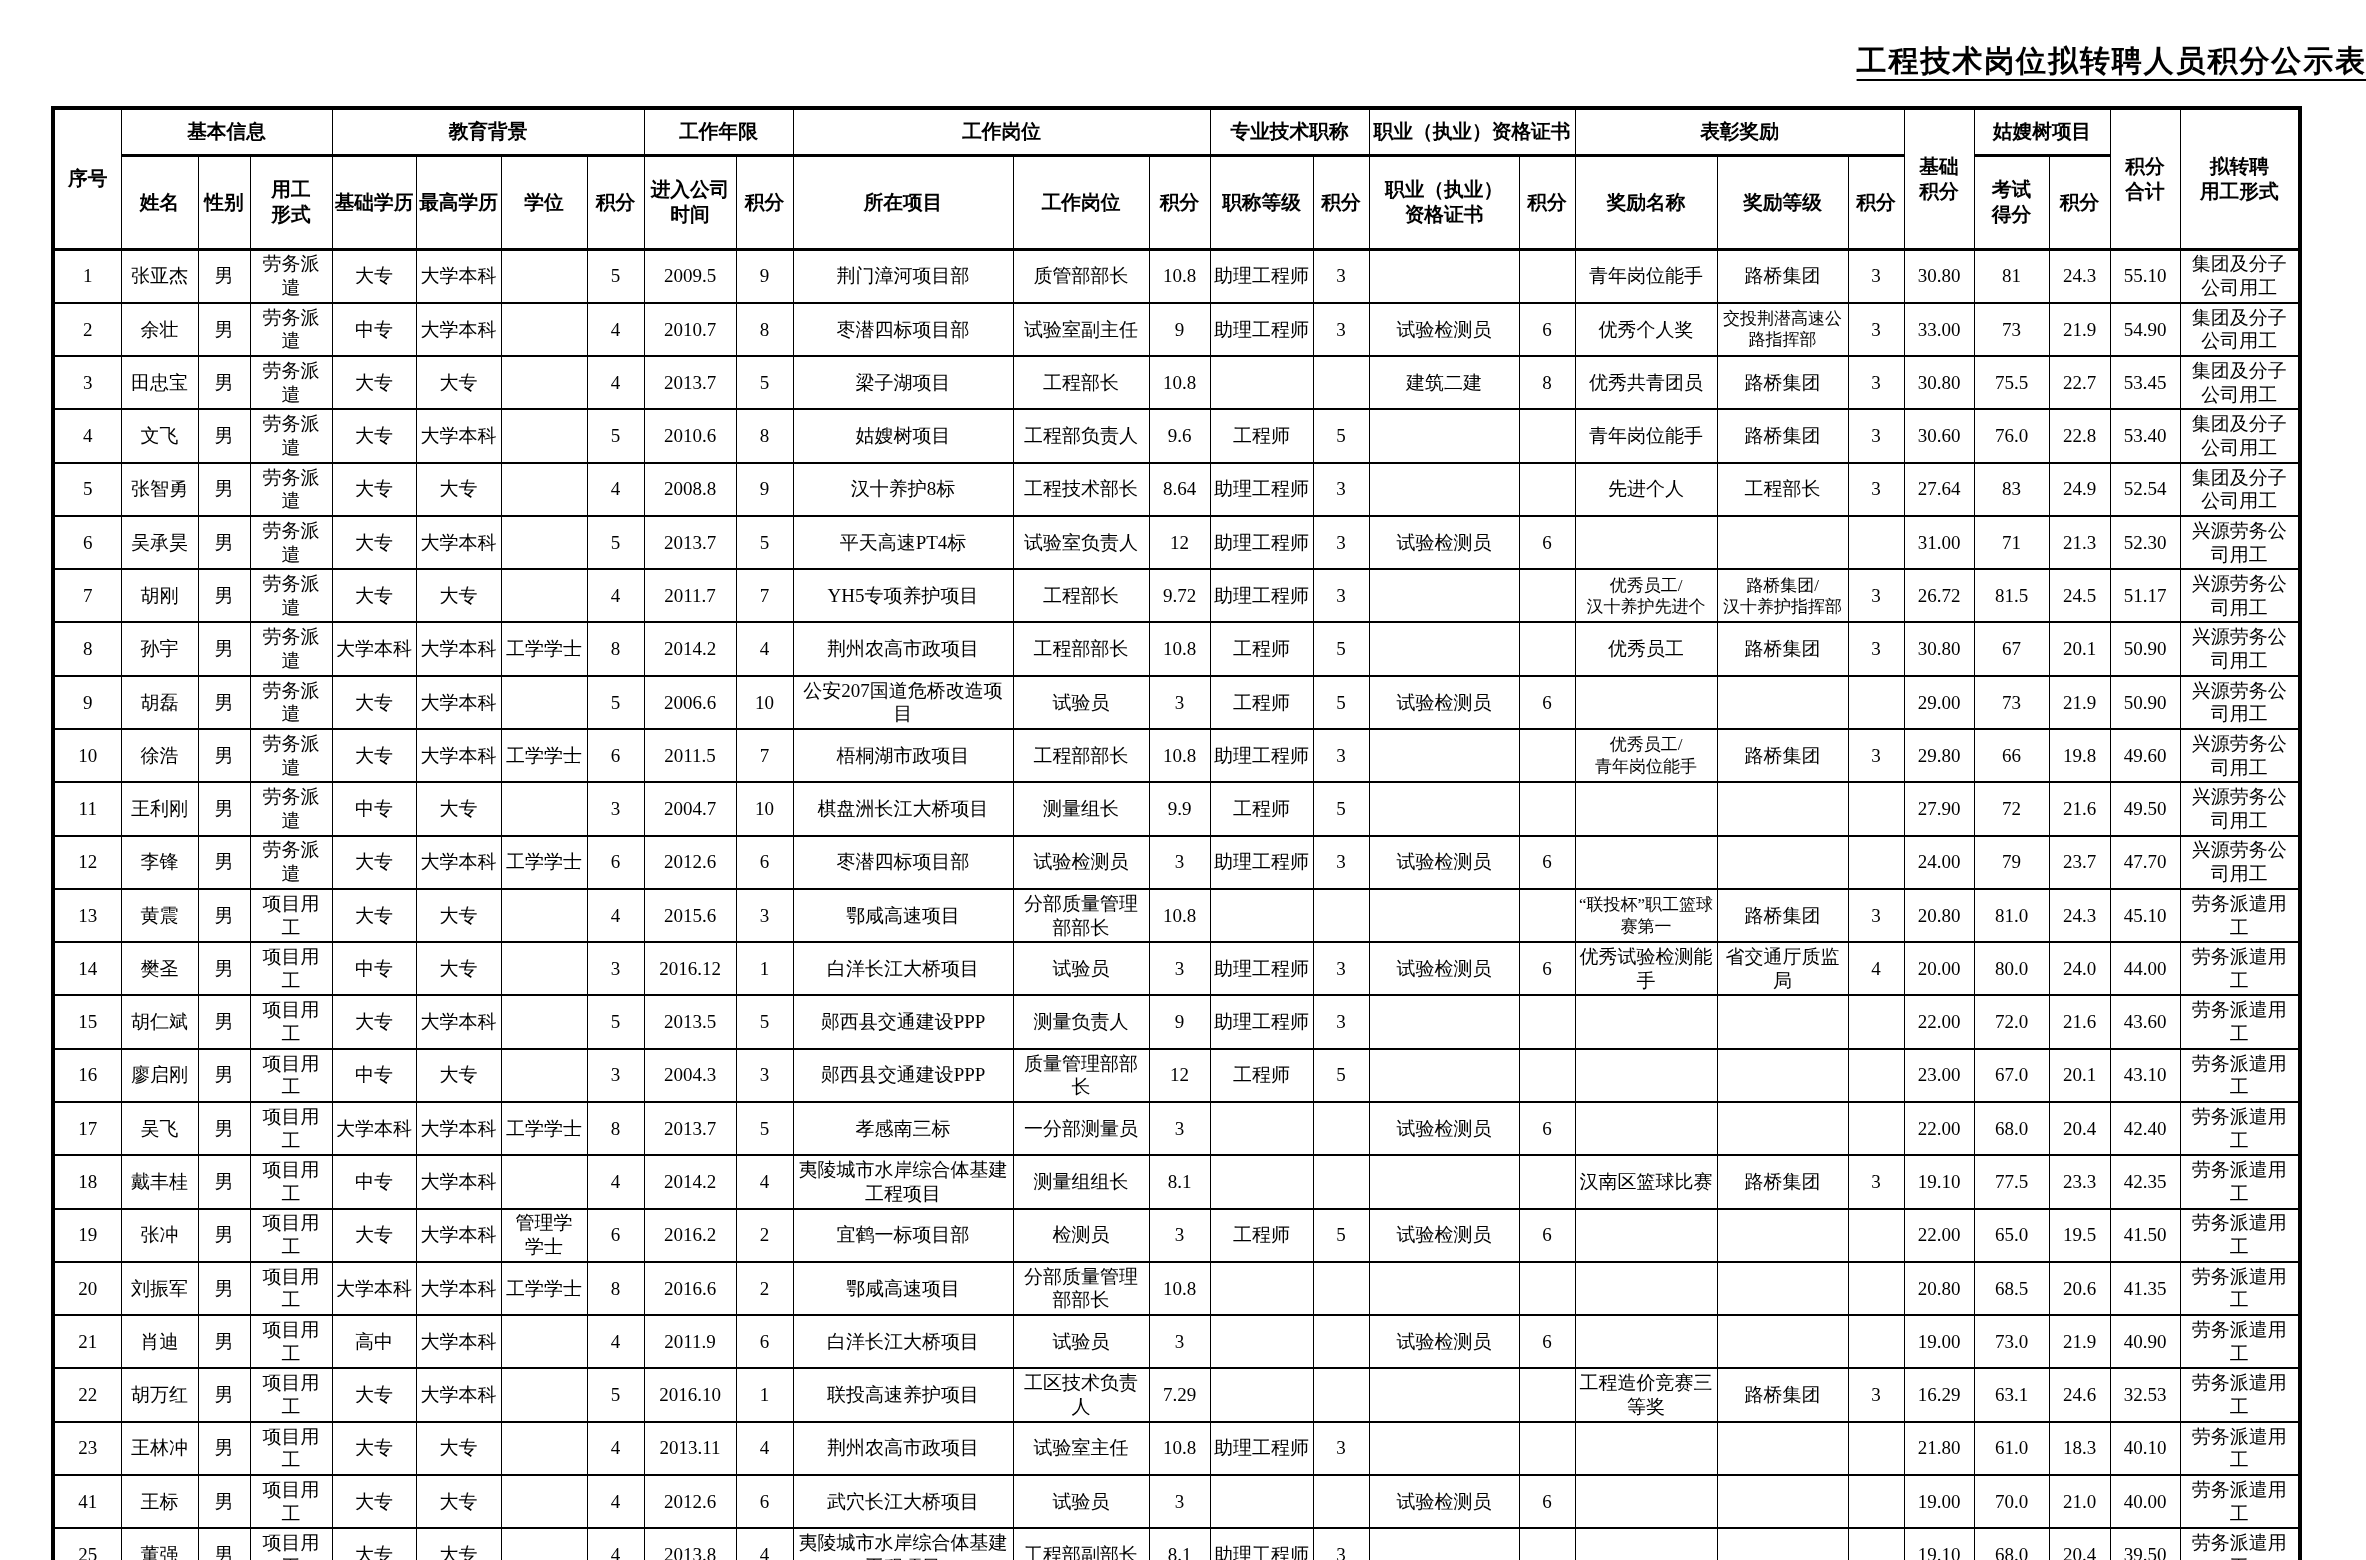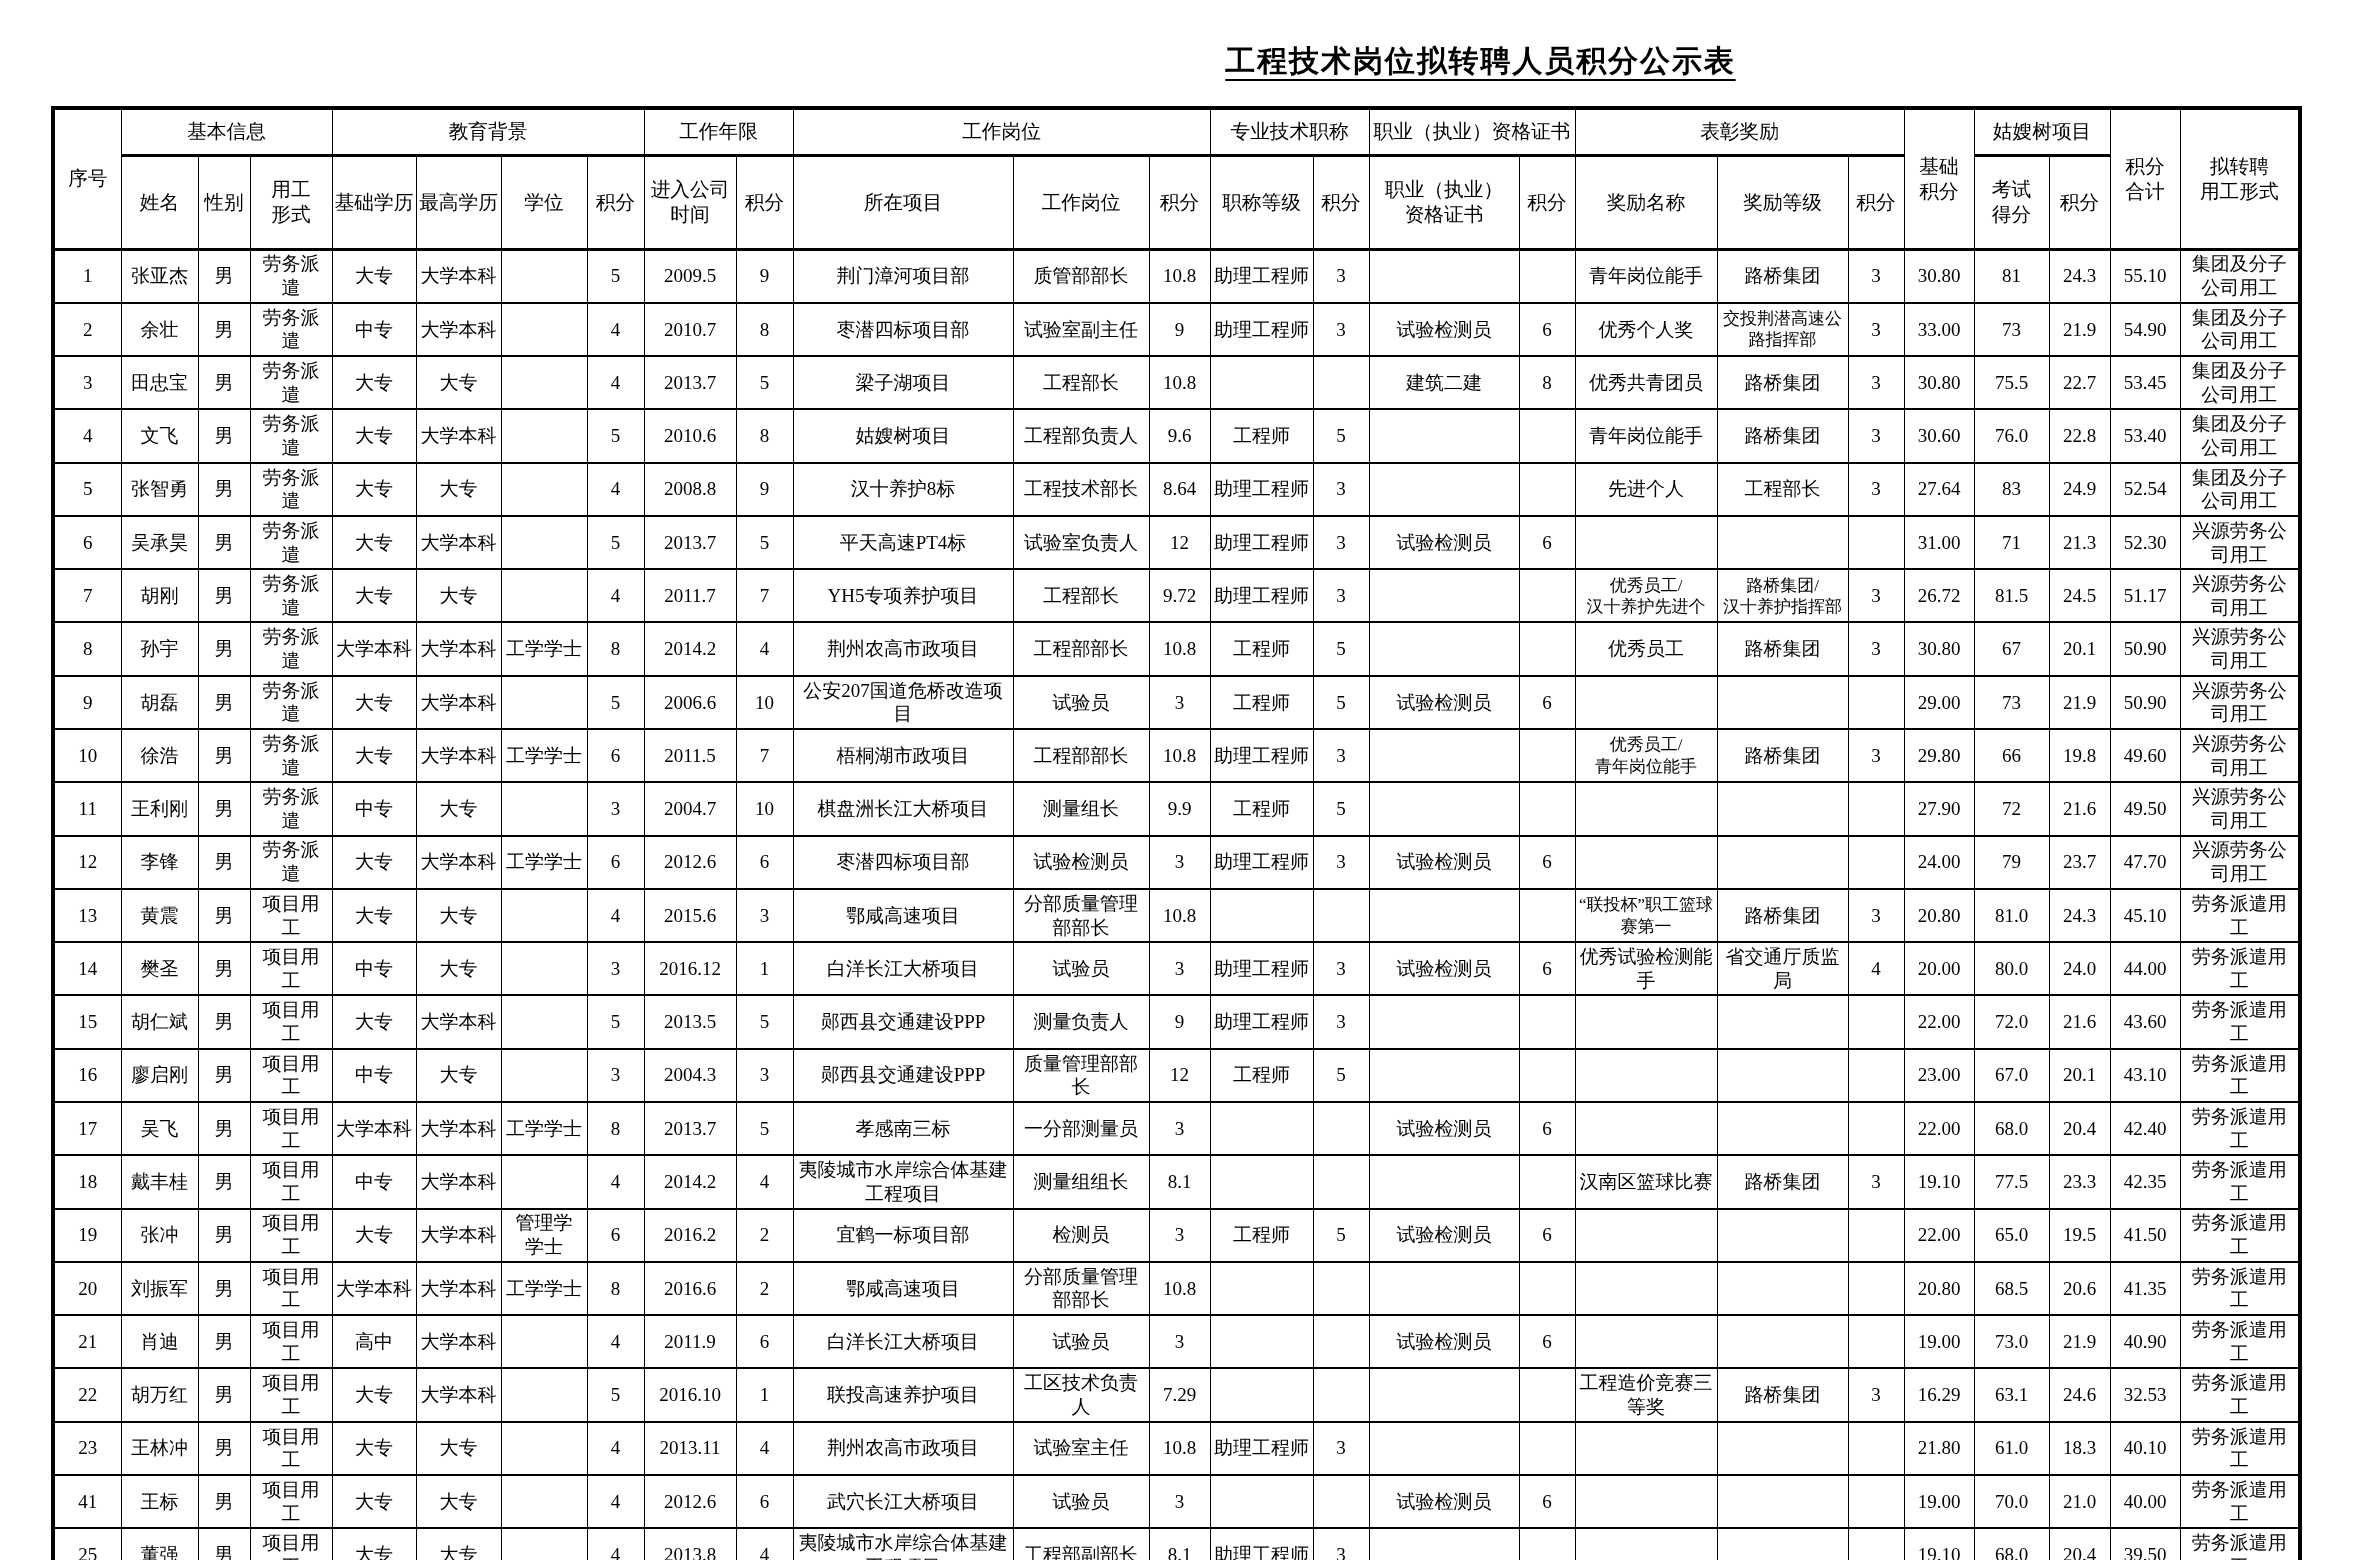--- a/index.html
+++ b/index.html
@@ -5,21 +5,21 @@
   html,body{margin:0;padding:0;}
   body{
     width:2367px;height:1561px;
     background:#ffffff;
     font-family:"Liberation Serif","DejaVu Serif",serif;
     color:#000;
     -webkit-font-smoothing:antialiased;
   }
   .title-wrap{
     margin:41px 0 24px 594px;
-    text-align:center;
+    text-align:right;
   }
   .doc-title{
     display:inline-block;
     font-size:30px;
     font-weight:bold;
     letter-spacing:1.9px;
     text-decoration:underline;
     text-underline-offset:8.4px;
     text-decoration-thickness:2.3px;
   }
@@ -34,21 +34,21 @@
     border:1.9px solid #000;
     text-align:center;
     vertical-align:middle;
     padding:1.9px 2.8px;
     overflow:hidden;
     white-space:pre-line;
     line-height:1.25;
   }
   thead th{
     font-size:19.7px;
-    font-weight:normal;
+    font-weight:bold;
     padding:1.9px 1.9px;
   }
   thead tr.group-row{height:47px;}
   thead tr.group-row th{border-bottom-width:3.7px;}
   thead tr.sub-row{height:94px;}
   thead tr.sub-row th{border-bottom-width:3.7px;}
   tbody td{
     font-size:19px;
     height:41px;
     border-top-width:2.8px;

